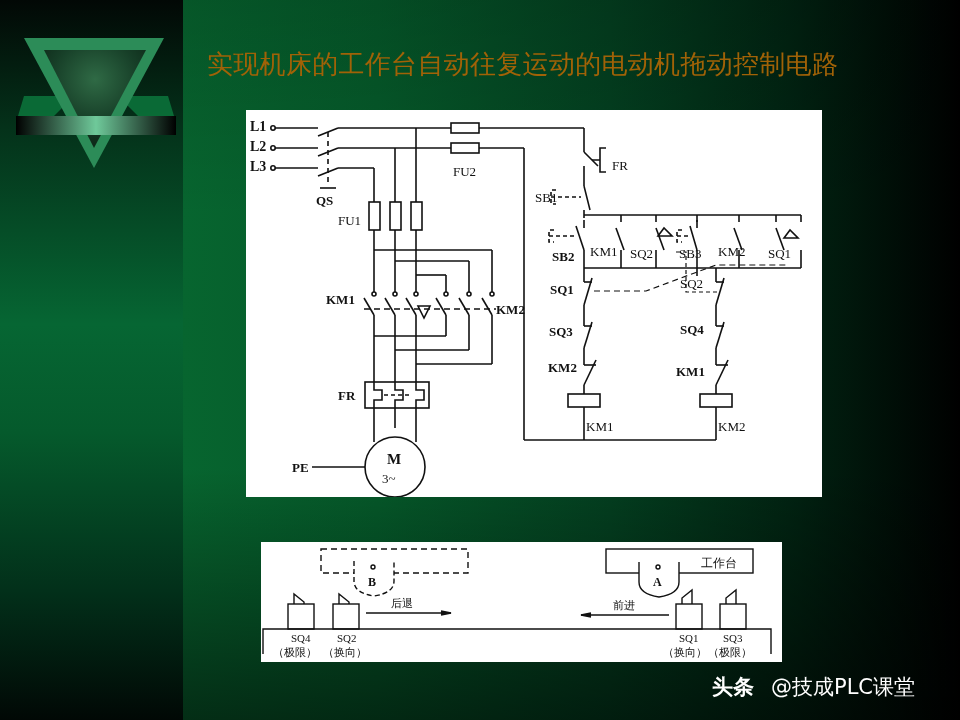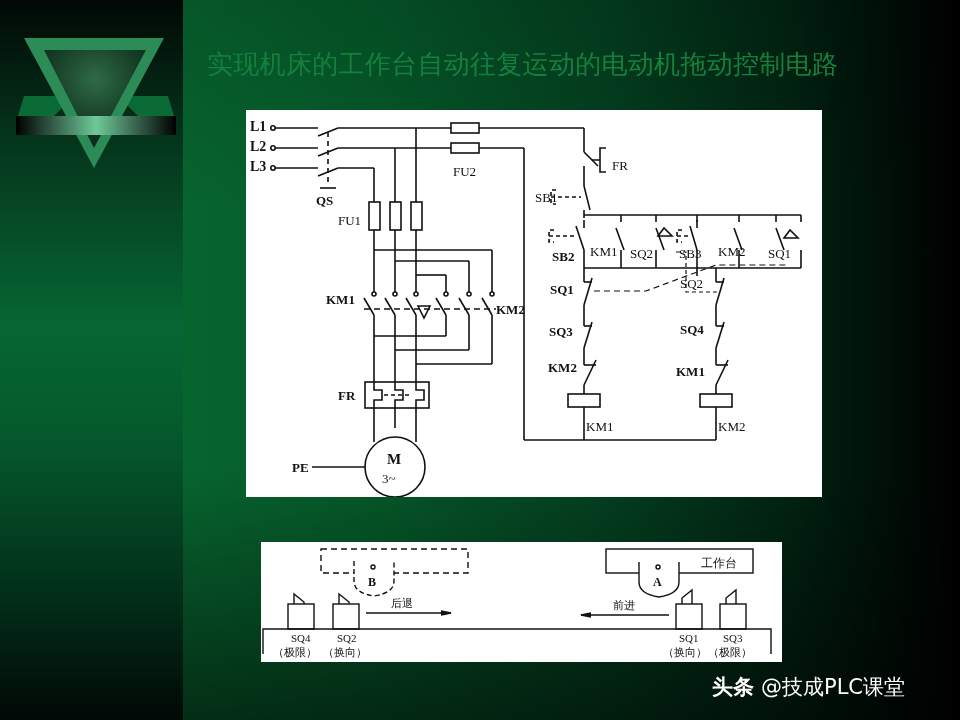--- a/index.html
+++ b/index.html
@@ -5,29 +5,29 @@
   html, body { margin:0; padding:0; }
   body { width:960px; height:720px; position:relative; overflow:hidden; background:#000;
          font-family:"DejaVu Serif","Liberation Serif",serif; }
   .sidebar { position:absolute; left:0; top:0; width:183px; height:720px;
     background:linear-gradient(to bottom,#020805 0%,#04321a 18%,#066633 45%,#055a2c 60%,#02301a 82%,#010805 100%); }
   .main-bg { position:absolute; left:183px; top:0; width:777px; height:720px;
     background:linear-gradient(to right,#07652f 0%,#055a2a 25%,#034020 55%,#012412 78%,#000 100%); }
   .main-bg::after { content:""; position:absolute; inset:0;
     background:linear-gradient(to bottom,rgba(0,0,0,0.15) 0%,rgba(0,0,0,0) 30%,rgba(0,0,0,0) 65%,rgba(0,0,0,0.55) 100%); }
   .logo { position:absolute; left:14px; top:36px; width:164px; height:134px; }
-  .title { position:absolute; left:207px; top:47px; font-size:26px; color:#15803d; letter-spacing:0.3px;
+  .title { position:absolute; left:207px; top:47px; font-size:26px; color:#a16207; letter-spacing:0.3px;
     font-family:"DejaVu Serif","Liberation Serif",serif; white-space:nowrap; }
   .panel { position:absolute; background:#fff; }
   .circuit { left:246px; top:110px; width:576px; height:387px; }
   .mech { left:261px; top:542px; width:521px; height:120px; }
   svg text { font-family:"Liberation Serif","DejaVu Serif",serif; fill:#111; }
   .watermark { position:absolute; left:712px; top:673px; color:#fff; font-size:21px;
     font-family:"DejaVu Sans","Liberation Sans",sans-serif; white-space:nowrap; }
-  .watermark b { font-weight:bold; margin-right:7px; }
+  .watermark b { font-weight:bold; margin-right:17px; }
 </style>
 </head>
 <body>
 
 <div class="sidebar"></div>
 <div class="main-bg"></div>
 
 <svg class="logo" viewBox="0 0 164 134">
   <defs>
     <linearGradient id="bar" x1="0" x2="1">

